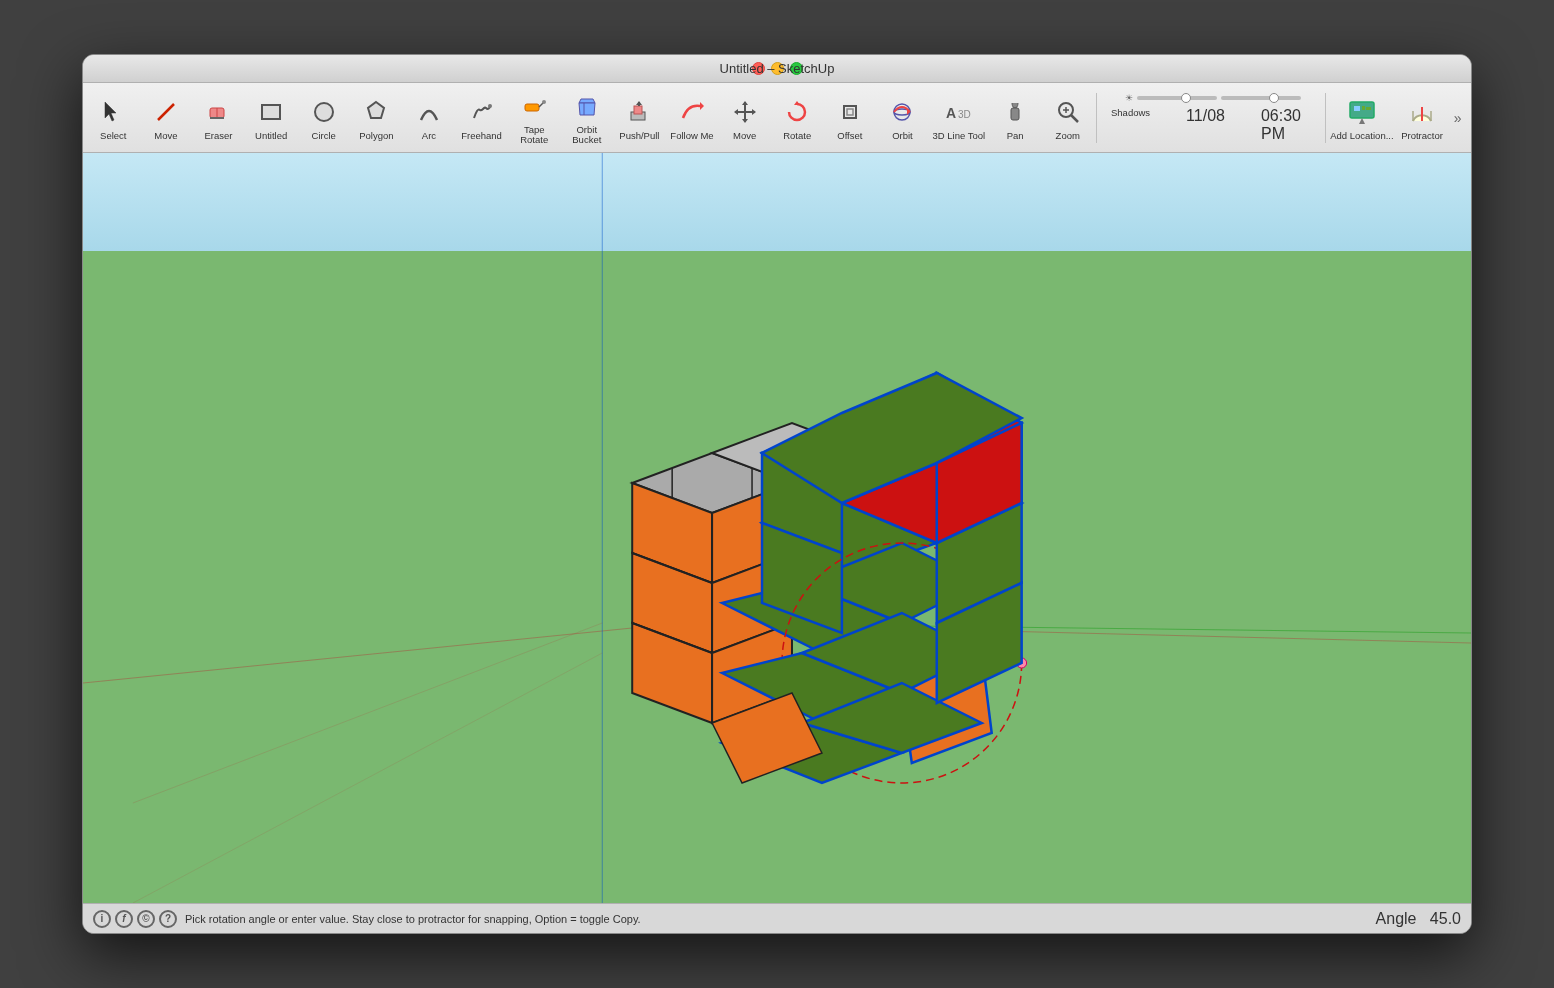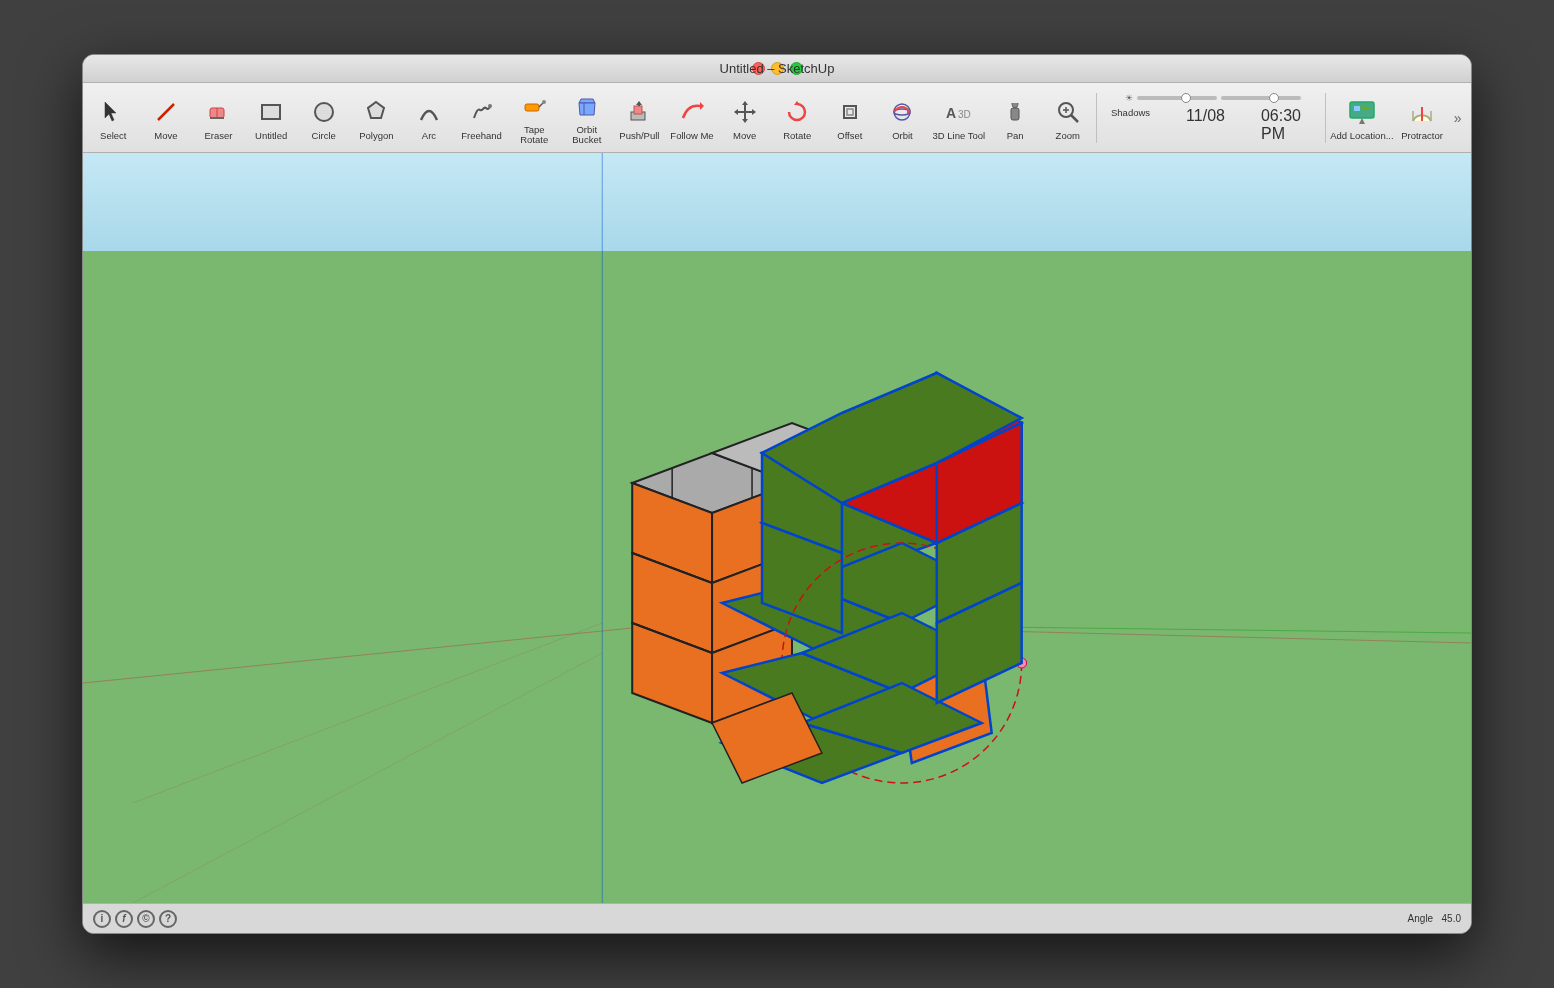--- a/index.html
+++ b/index.html
@@ -178,21 +178,21 @@
       font-size: 10px;
       color: #555;
       font-weight: bold;
     }
     .status-text {
       font-size: 11px;
       color: #333;
       flex: 1;
     }
     .angle-display {
-      font-size: 10px;
+      font-size: 16px;
       color: #333;
       margin-left: auto;
       text-align: right;
     }
     .angle-value {
       font-weight: 500;
     }
     
     .scene-svg {
       position: absolute;
@@ -547,19 +547,20 @@
     </svg>
   </div>
 
   <div class="status-bar">
     <div class="status-icons">
       <div class="status-icon-circle">i</div>
       <div class="status-icon-circle" style="font-style:italic">f</div>
       <div class="status-icon-circle">©</div>
       <div class="status-icon-circle">?</div>
     </div>
+    <span class="status-text">Pick rotation angle or enter value.  Stay close to protractor for snapping, Option = toggle Copy.</span>
     <div class="angle-display">
       <span>Angle</span>
       <span>&nbsp;</span>
       <span class="angle-value">45.0</span>
     </div>
   </div>
 </div>
 
 </body></html>

